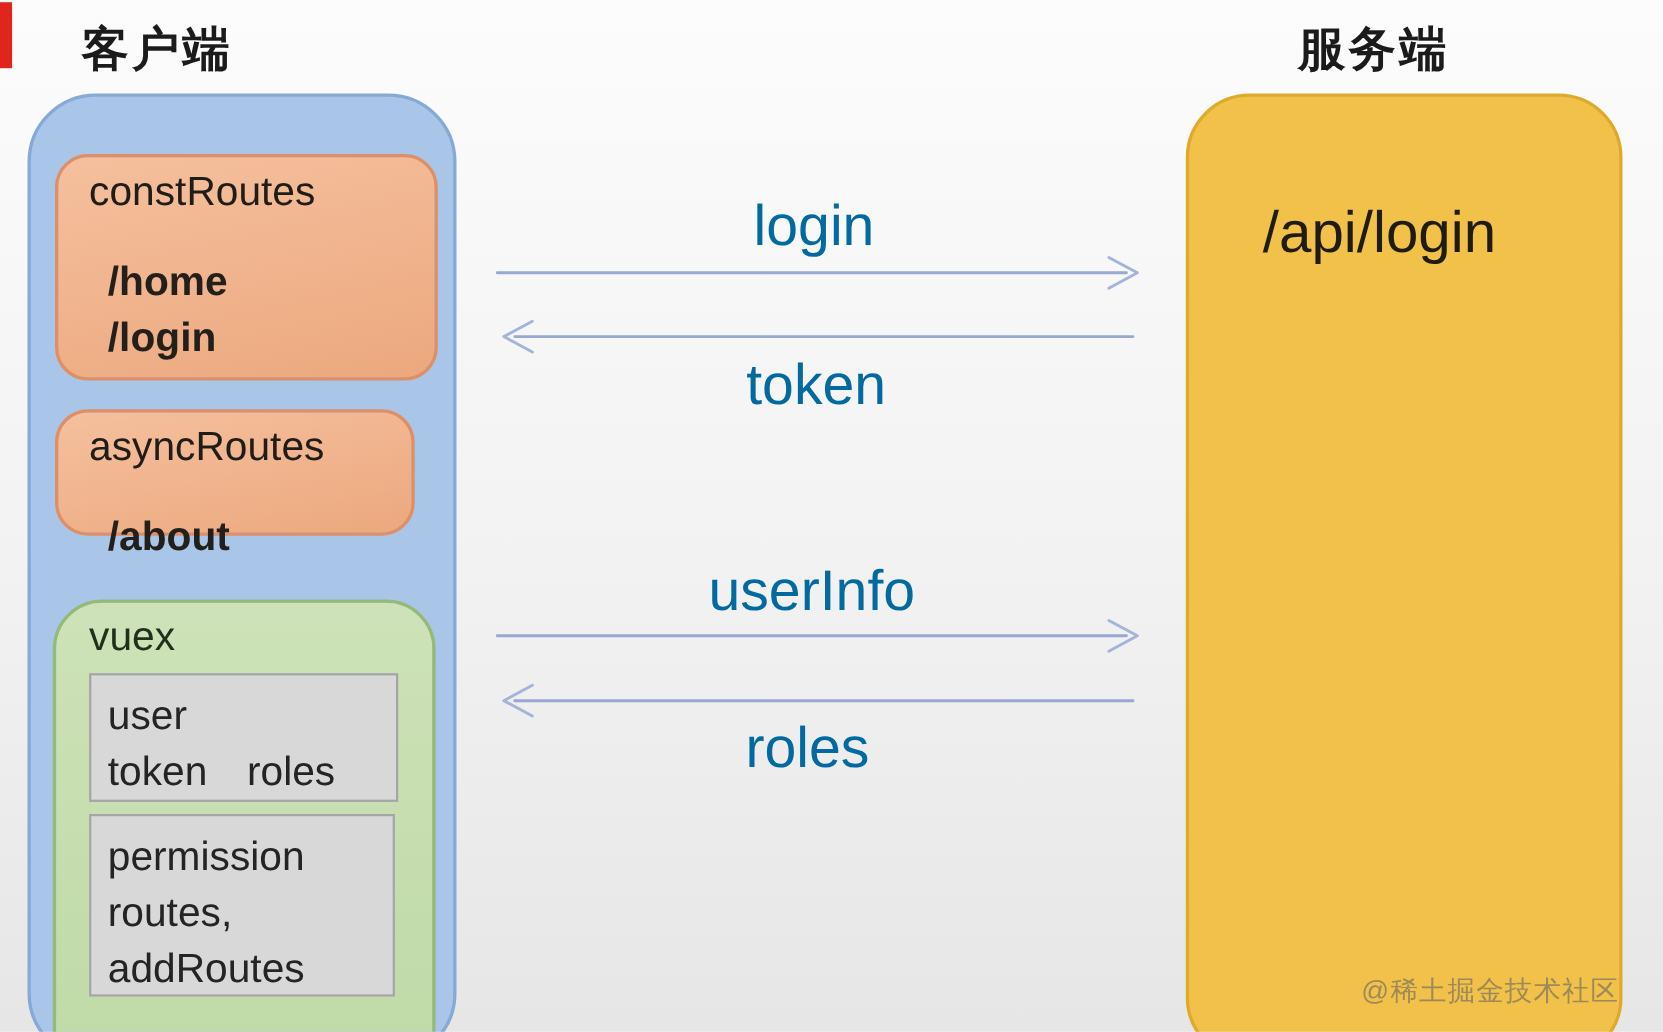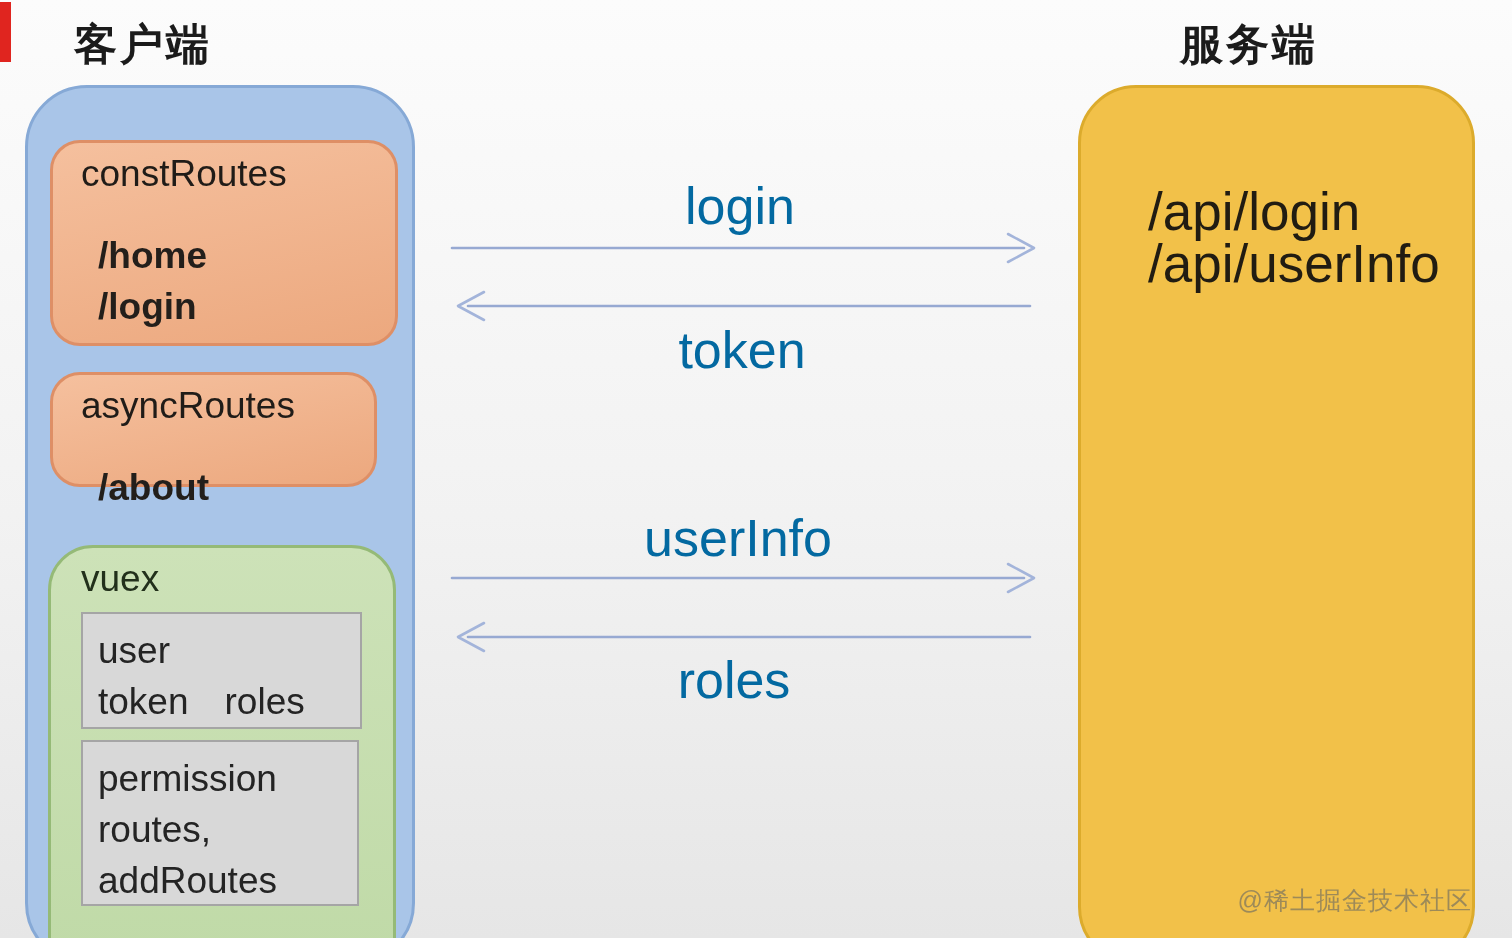--- a/index.html
+++ b/index.html
@@ -191,21 +191,20 @@
       <div>
         <span>token</span><span class="inline-gap">roles</span>
       </div>
     </div>
   </div>
 </div>
 
 <div class="server-container">
   <div class="endpoints">
     <div>/api/login</div>
-    <div>/api/userInfo</div>
   </div>
 </div>
 
 <svg class="arrows-layer" viewBox="0 0 1512 938" xmlns="http://www.w3.org/2000/svg">
   <g stroke="#97a9d2" stroke-width="2.6" fill="none" stroke-linecap="round" stroke-linejoin="round">
 
     <g>
       <path d="M452,248 L1024,248"></path>
       <path d="M1008,234 L1034,248 L1008,262" stroke="#a3b4da"></path>
     </g>

